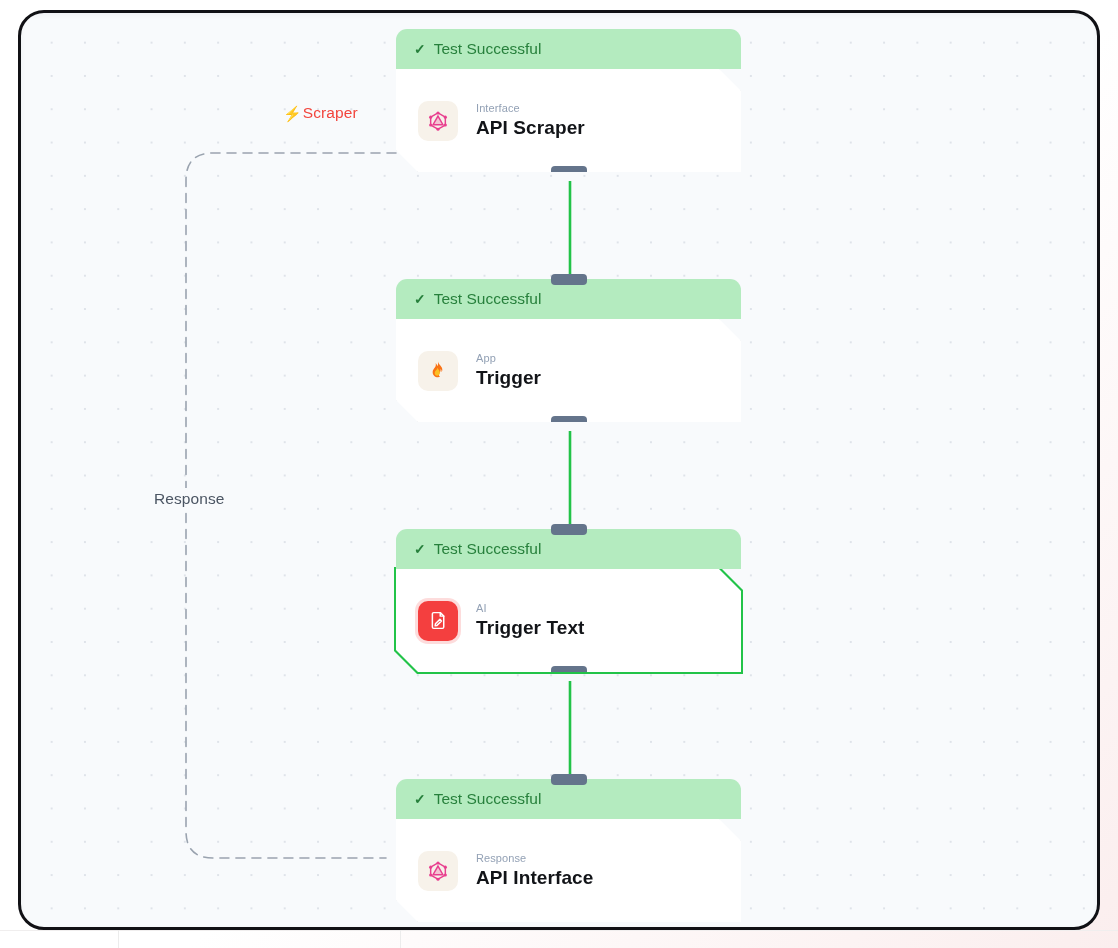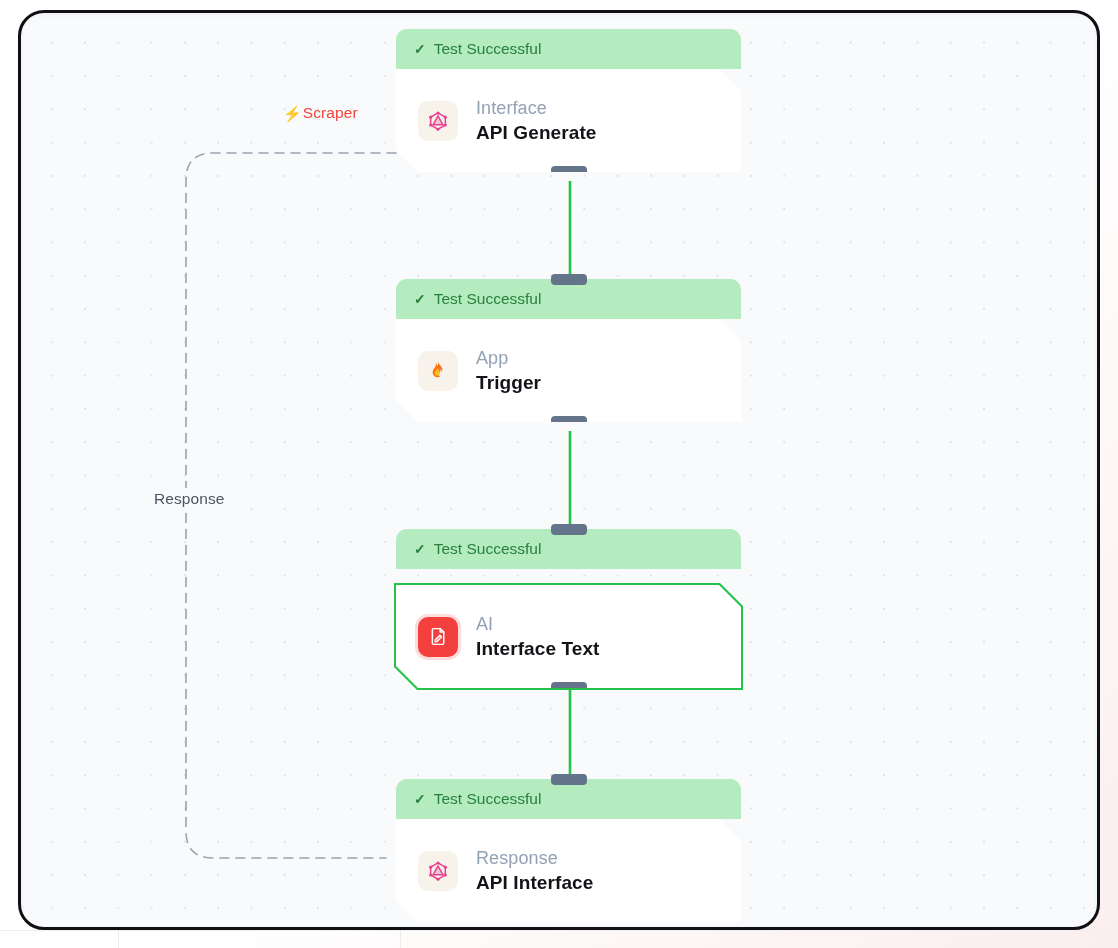--- a/index.html
+++ b/index.html
@@ -153,21 +153,20 @@
       22px 100%,
       0 calc(100% - 22px)
     );
     box-shadow: 0 3px 9px rgba(15,23,42,0.09), 0 1px 2px rgba(15,23,42,0.05);
   }
 
   
   .node.selected .node-body {
     background:
       linear-gradient(#ffffff, #ffffff) padding-box;
-    margin-top: 16px;
   }
   .node.selected .node-outline {
     position: absolute;
     left: -2px; top: -2px;
     width: calc(100% + 4px);
     height: calc(100% + 4px);
     background: #22c348;
     clip-path: polygon(
       0 0,
       calc(100% - 23px) 0,
@@ -194,21 +193,21 @@
     align-items: center;
     justify-content: center;
     flex: 0 0 auto;
     margin-right: 18px;
   }
   .node-icon.tint-cream { background: #f7f2ea; }
   .node-icon.tint-red   { background: #f43f3f; box-shadow: 0 0 0 3px rgba(244,63,63,.18); }
 
   .node-text { display: flex; flex-direction: column; gap: 3px; }
   .node-category {
-    font-size: 18px;
+    font-size: 11px;
     color: #93a1b5;
     letter-spacing: .1px;
   }
   .node-title {
     font-size: 19px;
     font-weight: 700;
     color: #121418;
     letter-spacing: .1px;
   }
 
@@ -268,21 +267,21 @@
           <circle cx="12" cy="3.2" r="1.7" fill="#e8408f" stroke="none"></circle>
           <circle cx="20" cy="7.8" r="1.7" fill="#e8408f" stroke="none"></circle>
           <circle cx="20" cy="16.4" r="1.7" fill="#e8408f" stroke="none"></circle>
           <circle cx="12" cy="21" r="1.7" fill="#e8408f" stroke="none"></circle>
           <circle cx="4" cy="16.4" r="1.7" fill="#e8408f" stroke="none"></circle>
           <circle cx="4" cy="7.8" r="1.7" fill="#e8408f" stroke="none"></circle>
         </svg>
       </div>
       <div class="node-text">
         <span class="node-category">Interface</span>
-        <span class="node-title">API Generate</span>
+        <span class="node-title">API Scraper</span>
       </div>
       <div class="handle bottom"></div>
     </div>
   </div>
 
   <div class="node" style="left:375px; top:266px;">
     <div class="node-status">
       <span class="check">✓</span>
       <span>Test Successful</span>
       <div class="handle top"></div>
@@ -319,21 +318,21 @@
       <div class="node-body">
         <div class="node-icon tint-red">
           <svg width="21" height="21" viewBox="0 0 24 24" fill="none" stroke="#ffffff" stroke-width="1.7" stroke-linecap="round" stroke-linejoin="round">
             <path d="M14 3 H6.5 A1.5 1.5 0 0 0 5 4.5 V19.5 A1.5 1.5 0 0 0 6.5 21 H16.5 A1.5 1.5 0 0 0 18 19.5 V7 Z"></path>
             <path d="M14 3 V7 H18"></path>
             <path d="M8.5 15.8 L13.6 10.7 L15.4 12.5 L10.3 17.6 L8.2 18 Z"></path>
           </svg>
         </div>
         <div class="node-text">
           <span class="node-category">AI</span>
-          <span class="node-title">Interface Text</span>
+          <span class="node-title">Trigger Text</span>
         </div>
         <div class="handle bottom"></div>
       </div>
     </div>
   </div>
 
   <div class="node" style="left:375px; top:766px;">
     <div class="node-status">
       <span class="check">✓</span>
       <span>Test Successful</span>

